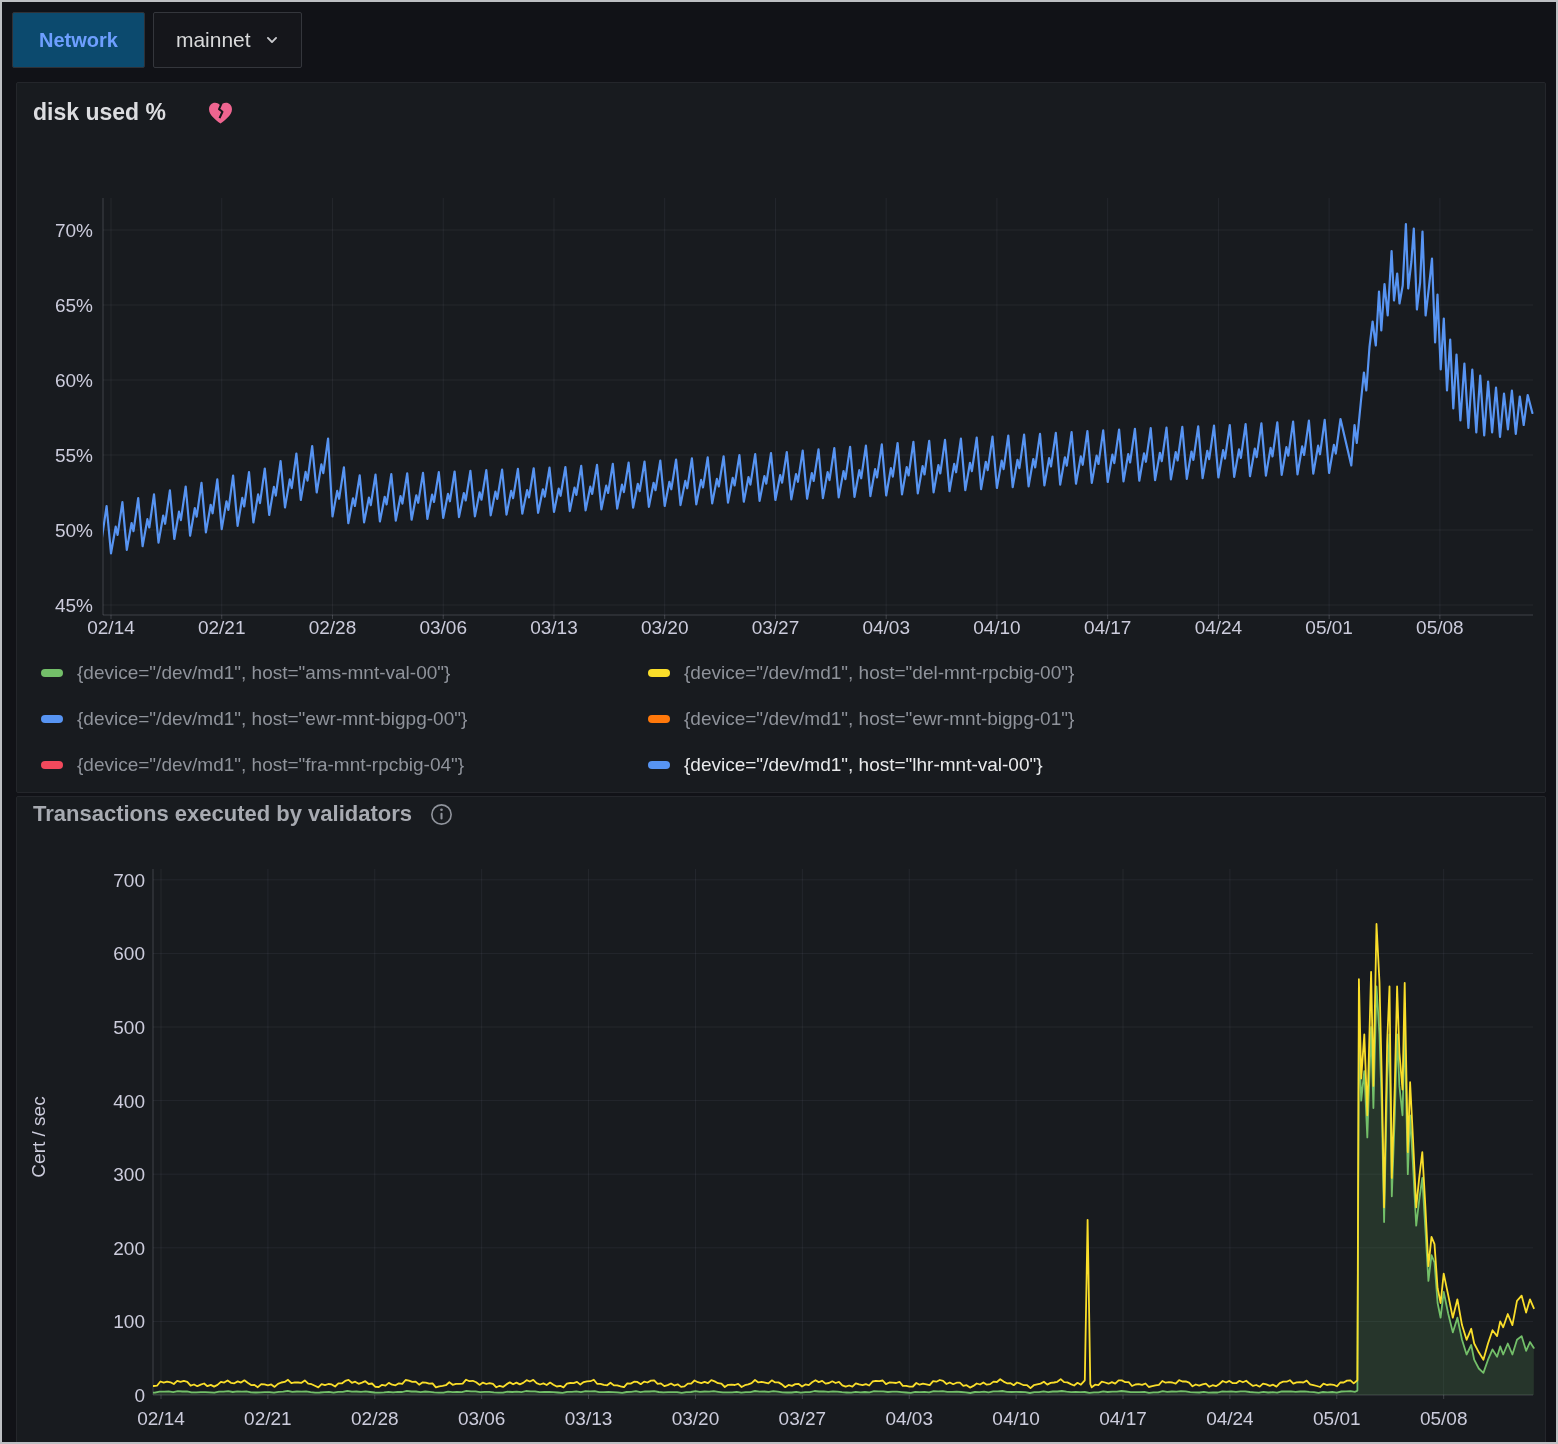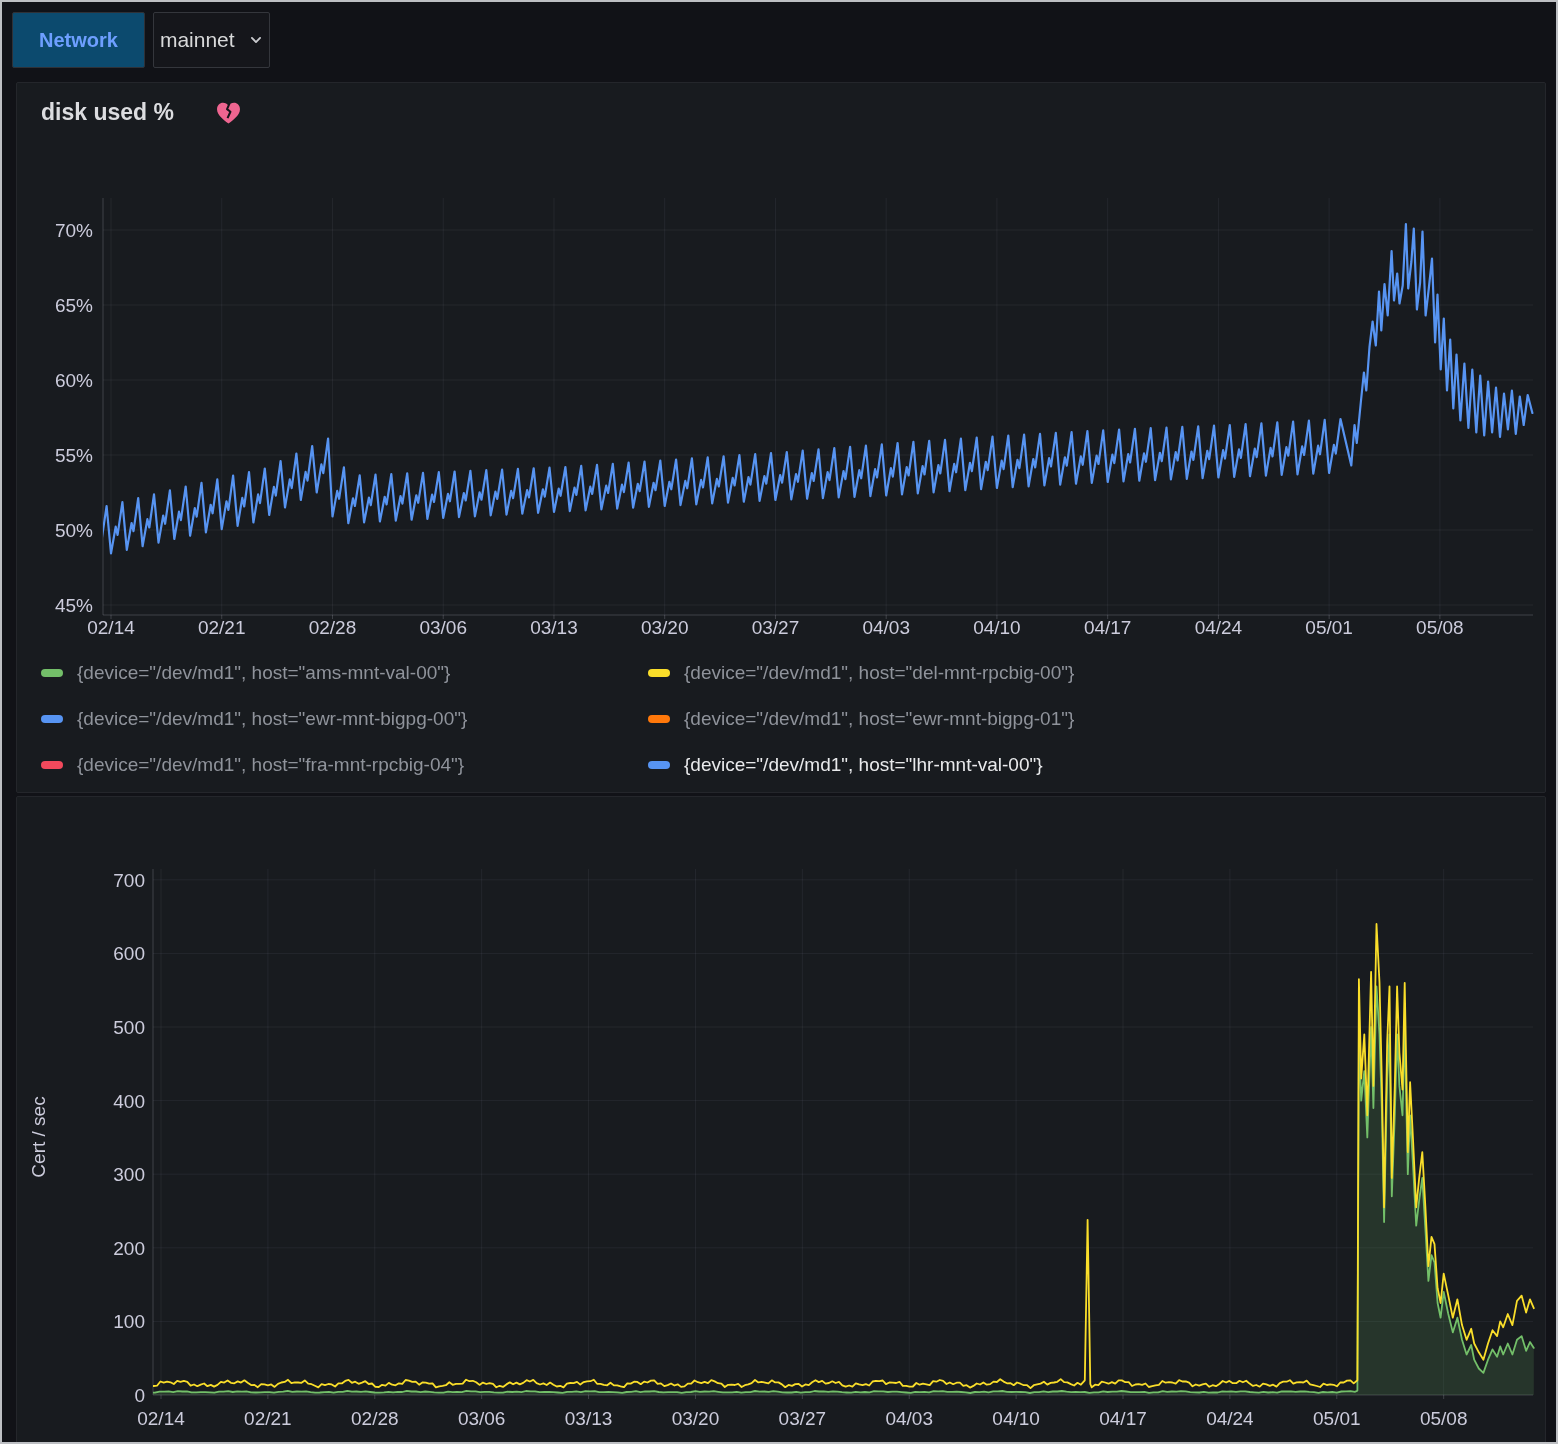--- a/index.html
+++ b/index.html
@@ -11,32 +11,32 @@
     font-family:"Liberation Sans", sans-serif;
     overflow:hidden;
   }
   .toolbar { position:absolute; left:10px; top:10px; display:flex; gap:8px; }
   .var-label {
     height:56px; display:flex; align-items:center; padding:0 26px;
     border:1px solid #2f3137; border-radius:2px; background:#0c4a6e;
     color:#6e9fff; font-size:20px; font-weight:700;
   }
   .var-value {
-    height:56px; display:flex; align-items:center; gap:14px; padding:0 6px;
+    height:56px; display:flex; align-items:center; gap:14px; padding:0 22px;
     border:1px solid #34363c; border-radius:2px; background:#15161b;
     color:#d8d9da; font-size:21px; font-weight:500; cursor:pointer;
   }
   .panel {
     position:absolute; left:14px; width:1530px;
     background:#181b1f; border:1px solid #24262b; border-radius:2px;
     overflow:hidden;
   }
   #panel1 { top:80px; height:711px; }
   #panel2 { top:794px; height:648px; }
-  .p1-header { position:absolute; left:24px; top:16px; display:flex; align-items:center; gap:40px; z-index:2;justify-content:flex-end; }
+  .p1-header { position:absolute; left:16px; top:16px; display:flex; align-items:center; gap:40px; z-index:2;justify-content:flex-end; }
   .p1-title { color:#dcdde0; font-size:23px; font-weight:600; }
   .p2-header { position:absolute; left:16px; top:4px; display:flex; align-items:center; gap:18px; z-index:2; }
   .p2-title { color:#a7aab1; font-size:22px; font-weight:600; }
   svg.chart { position:absolute; left:0; top:0; }
   svg.chart text.tick { fill:#ccccdc; font-size:19px; font-family:"Liberation Sans", sans-serif; }
   svg.chart text.ylab { fill:#ccccdc; font-size:19px; font-family:"Liberation Sans", sans-serif; }
   #legend {
     position:absolute; left:24px; top:580px; right:10px;
     display:grid; grid-template-columns:607px 1fr; row-gap:26px; z-index:2;
   }
@@ -151,20 +151,28 @@
         <span class="leg-label">{device="/dev/md1", host="fra-mnt-rpcbig-04"}</span>
       </div>
       <div class="leg-item hl">
         <span class="swatch" style="background: rgb(87, 148, 242);"></span>
         <span class="leg-label">{device="/dev/md1", host="lhr-mnt-val-00"}</span>
       </div>
     </div>
 </div>
 
 <div class="panel" id="panel2">
+  <div class="p2-header">
+    <span class="p2-title">Transactions executed by validators</span>
+    <svg width="23" height="23" viewBox="0 0 20 20">
+      <circle cx="10" cy="10" r="8.4" fill="none" stroke="#8f939b" stroke-width="1.4"></circle>
+      <circle cx="10" cy="5.9" r="1.15" fill="#8f939b"></circle>
+      <rect x="9.1" y="8.4" width="1.8" height="6" rx="0.9" fill="#8f939b"></rect>
+    </svg>
+  </div>
   <svg class="chart" id="chart2" width="1528" height="646">
       <defs>
         <clipPath id="chart2c">
           <rect x="136" y="68" width="1384" height="534"></rect>
         </clipPath>
       </defs>
       <text x="128" y="605" text-anchor="end" class="tick">0</text>
       <line x1="136" x2="1516" y1="524.4" y2="524.4" stroke="rgba(204,204,220,0.07)"></line>
       <text x="128" y="531.4" text-anchor="end" class="tick">100</text>
       <line x1="136" x2="1516" y1="450.8" y2="450.8" stroke="rgba(204,204,220,0.07)"></line>

